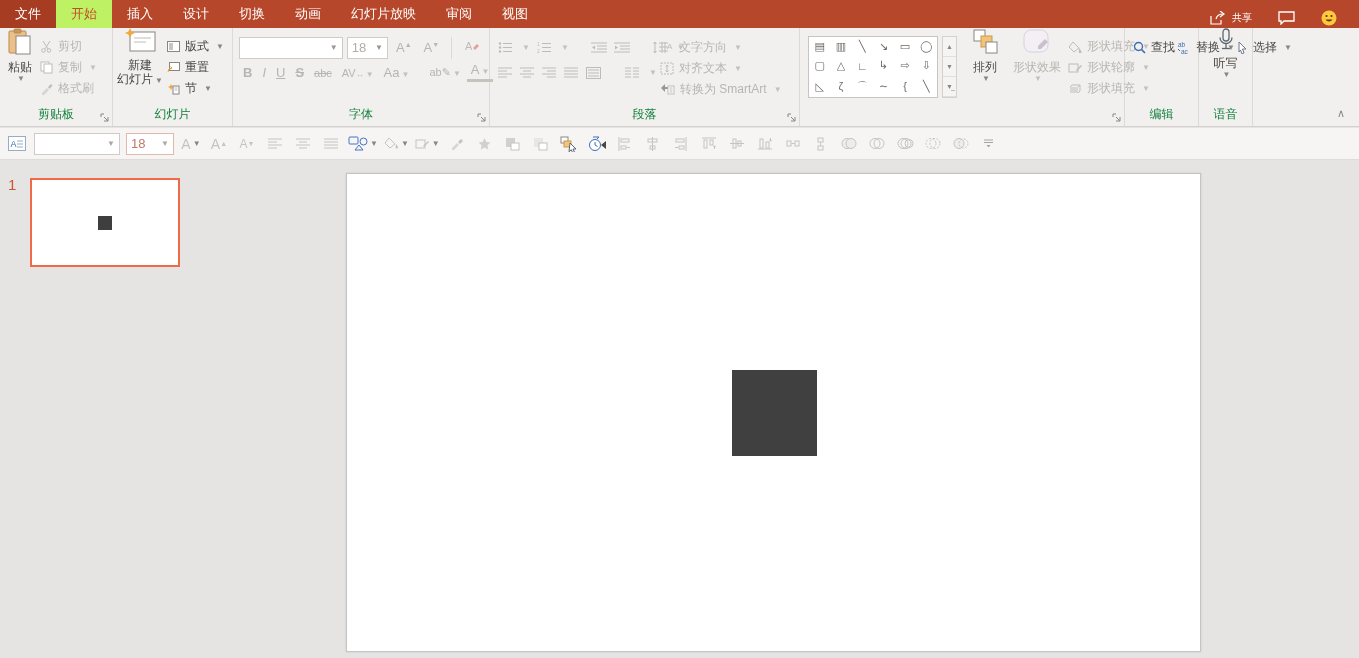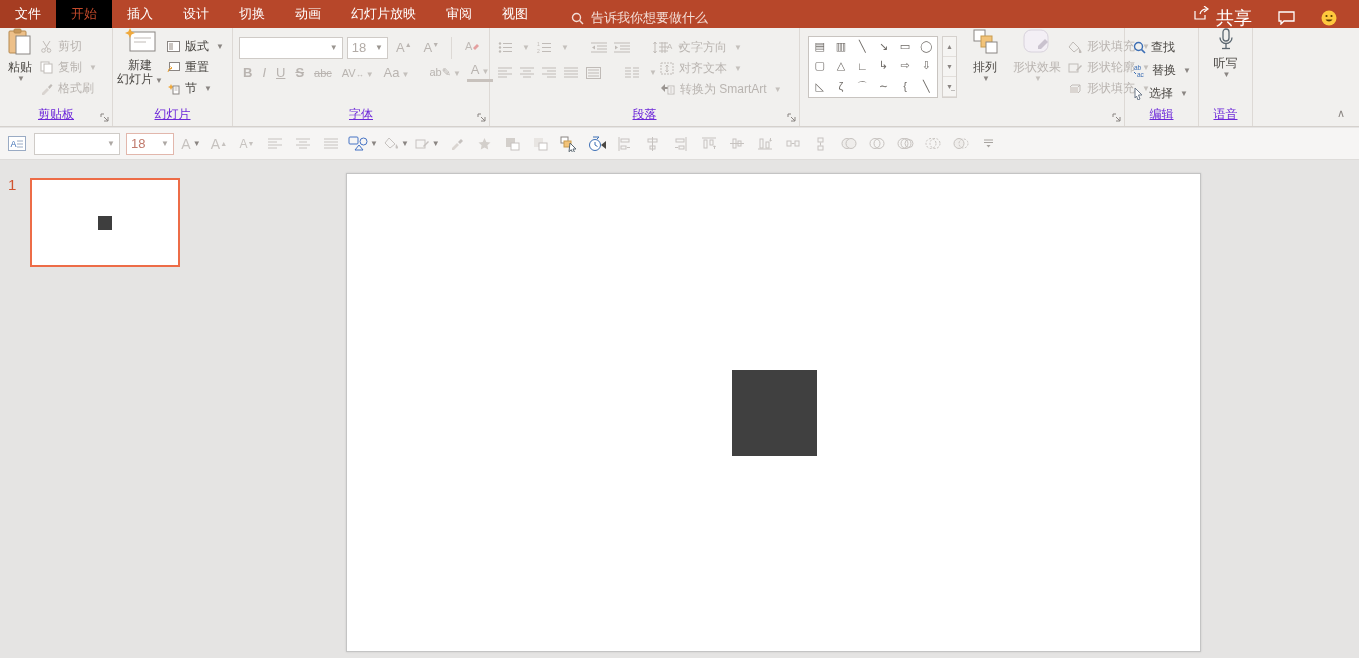--- a/index.html
+++ b/index.html
@@ -4,29 +4,29 @@
 <style>
   * { margin:0; padding:0; box-sizing:border-box; }
   html,body { width:1359px; height:658px; overflow:hidden; }
   body { font-family:"Liberation Sans","DejaVu Sans",sans-serif; font-size:12px; color:#444; }
   #app { position:relative; width:1359px; height:658px; background:#E5E4E3; }
 
   
   .topbar { position:absolute; top:0; left:0; width:100%; height:36px; background:#B7472A; display:flex; align-items:stretch; }
   .tb-tab { padding:0 15px; line-height:28px; color:#fff; font-size:13px; cursor:default; white-space:nowrap; }
   .tb-tab.file { background:#A63D22; }
-  .tb-tab.sel { background:#000000; color:#C34A2B; }
+  .tb-tab.sel { background:#bef264; color:#C34A2B; }
   .tb-search { display:flex; align-items:center; gap:7px; margin-left:28px; color:#F3DDD6; font-size:13px; }
   .tb-right { margin-left:auto; display:flex; align-items:center; gap:26px; padding-right:22px; color:#fff; }
-  .tb-share { display:flex; align-items:flex-start; gap:6px; font-size:18px; }
+  .tb-share { display:flex; align-items:flex-end; gap:6px; font-size:10px; }
 
   
   .ribbon { position:absolute; top:28px; left:0; width:100%; height:99px; background:#F1F0EE; border-bottom:1px solid #D5D1CD; display:flex; }
   .grp { position:relative; height:100%; border-right:1px solid #DDD9D5; flex:none; }
-  .grp-label { position:absolute; bottom:3px; left:0; right:0; text-align:center; font-size:12px; color:#6d28d9;text-decoration:underline; }
+  .grp-label { position:absolute; bottom:3px; left:0; right:0; text-align:center; font-size:12px; color:#15803d; }
   .launcher { position:absolute; right:3px; bottom:4px; color:#8A8582; }
   .dis { color:#B9B4B0; }
   .en  { color:#4A4743; }
   .dd { font-size:8px; color:#8A8582; margin-left:2px; }
   .dis .dd { color:#C4C0BC; }
   .bigbtn { display:flex; flex-direction:column; align-items:center; justify-content:flex-start; height:82px; }
   .bigbtn .cap { margin-top:4px; line-height:14px; text-align:center; }
   .srow { display:flex; align-items:center; gap:5px; font-size:12px; height:21px; white-space:nowrap; }
   .vsep { width:1px; height:22px; background:#DDD9D5; margin:0 4px; }
 
@@ -39,21 +39,21 @@
   .glyph-s { text-decoration:line-through; } .glyph-abc { text-decoration:line-through; font-size:11px; }
   .colorA { border-bottom:3px solid #C8C2BD; line-height:12px; }
 
   
   .gallery { position:absolute; left:8px; top:8px; width:130px; height:62px; background:#fff; border:1px solid #C8C4C0; display:grid; grid-template-columns:repeat(6,1fr); }
   .gallery .cell { display:flex; align-items:center; justify-content:center; font-size:11px; color:#6E6A66; }
   .gal-scroll { position:absolute; left:142px; top:8px; width:15px; height:62px; border:1px solid #D5D1CD; background:#F5F4F2; display:flex; flex-direction:column; }
   .gal-scroll div { flex:1; display:flex; align-items:center; justify-content:center; font-size:7px; color:#8A8582; border-bottom:1px solid #E2DEDA; }
 
   
-  .edit-rows { padding:9px 0 0 8px; display:flex; flex-direction:column; gap:2px; }
+  .edit-rows { padding:9px 0 0 8px; display:flex; flex-direction:row; gap:2px; }
 
   .collapse-chev { position:absolute; right:14px; bottom:6px; color:#8A8582; font-size:11px; }
 
   
   .qbar { position:absolute; top:128px; left:0; width:100%; height:32px; background:#F6F5F4; border-bottom:1px solid #DEDCDA; display:flex; align-items:center; padding-left:6px; gap:6px; }
   .qi { height:24px; min-width:22px; display:flex; align-items:center; justify-content:center; color:#C6C2BF; font-size:12px; }
   .qi.on { color:#6E7A8A; }
   .qcombo { height:22px; background:#fff; border:1px solid #CFCBC7; display:flex; align-items:center; padding:0 4px; }
   .qcombo .arr { font-size:8px; color:#ADA8A4; margin-left:auto; padding-left:5px; }
   .qsize { border-color:#E2B7AC; width:48px; }
@@ -78,29 +78,20 @@
   <div class="topbar">
     <div class="tb-tab file">文件</div>
     <div class="tb-tab sel">开始</div>
     <div class="tb-tab">插入</div>
     <div class="tb-tab">设计</div>
     <div class="tb-tab">切换</div>
     <div class="tb-tab">动画</div>
     <div class="tb-tab">幻灯片放映</div>
     <div class="tb-tab">审阅</div>
     <div class="tb-tab">视图</div>
-    <div class="tb-search">
-      <span class="icn">
-        <svg width="13" height="13" viewBox="0 0 13 13">
-            <circle cx="5.5" cy="5.5" r="4" fill="none" stroke="#F3DDD6" stroke-width="1.4"></circle>
-            <line x1="8.6" y1="8.6" x2="12" y2="12" stroke="#F3DDD6" stroke-width="1.4"></line>
-          </svg>
-      </span>
-      <span>告诉我你想要做什么</span>
-    </div>
     <div class="tb-right">
       <div class="tb-share">
         <span class="icn">
           <svg width="16" height="14" viewBox="0 0 16 14">
               <path d="M1 5v8h10V9" fill="none" stroke="#fff" stroke-width="1.2"></path>
               <path d="M6 8c1-4 4-5 7-5" fill="none" stroke="#fff" stroke-width="1.2"></path>
               <path d="M10 0l4 3-4 3" fill="none" stroke="#fff" stroke-width="1.2"></path>
             </svg>
         </span>
         <span>共享</span>

